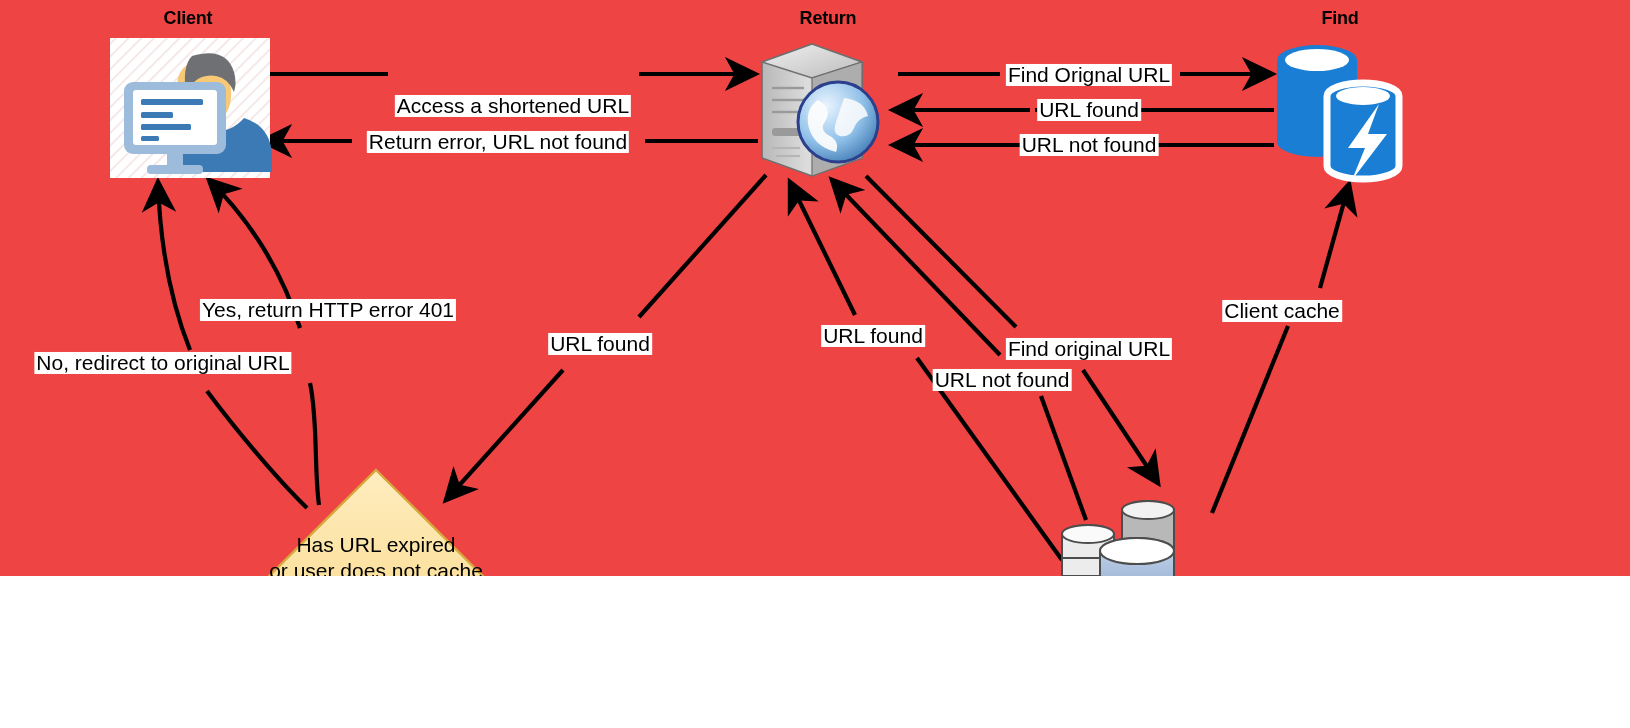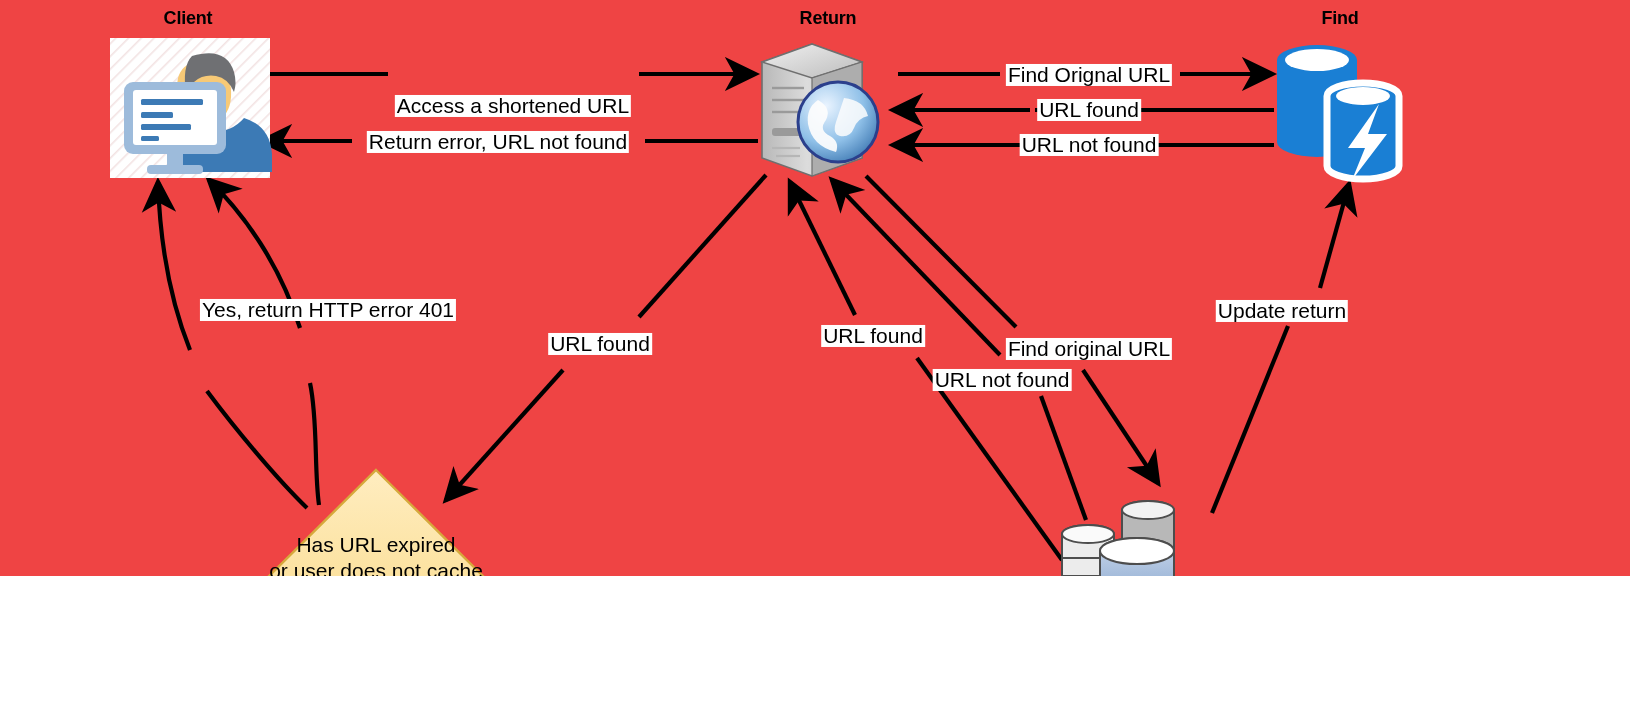--- a/index.html
+++ b/index.html
@@ -201,16 +201,17 @@
 
   <div class="edge-label c" style="left:513px;top:75px;margin-top:31px;">Access a shortened URL</div>
   <div class="edge-label c" style="left:498px;top:142px;text-align:center;">Return error, URL not found</div>
   <div class="edge-label c" style="left:1089px;top:75px;">Find Orignal URL</div>
   <div class="edge-label c" style="left:1089px;top:110px;">URL found</div>
   <div class="edge-label c" style="left:1089px;top:145px;">URL not found</div>
   <div class="edge-label c" style="left:600px;top:344px;">URL found</div>
   <div class="edge-label c" style="left:873px;top:336px;">URL found</div>
   <div class="edge-label c" style="left:1002px;top:380px;">URL not found</div>
   <div class="edge-label c" style="left:1089px;top:349px;">Find original URL</div>
-  <div class="edge-label c" style="left:1282px;top:311px;">Update return</div>
+  <div class="edge-label c" style="left:1282px;top:311px;">Client cache</div>
   <div class="edge-label c" style="left:328px;top:310px;">Yes, return HTTP error 401</div>
+  <div class="edge-label c" style="left:163px;top:363px;">No, redirect to original URL</div>
 
 </div>
 
 </body></html>

